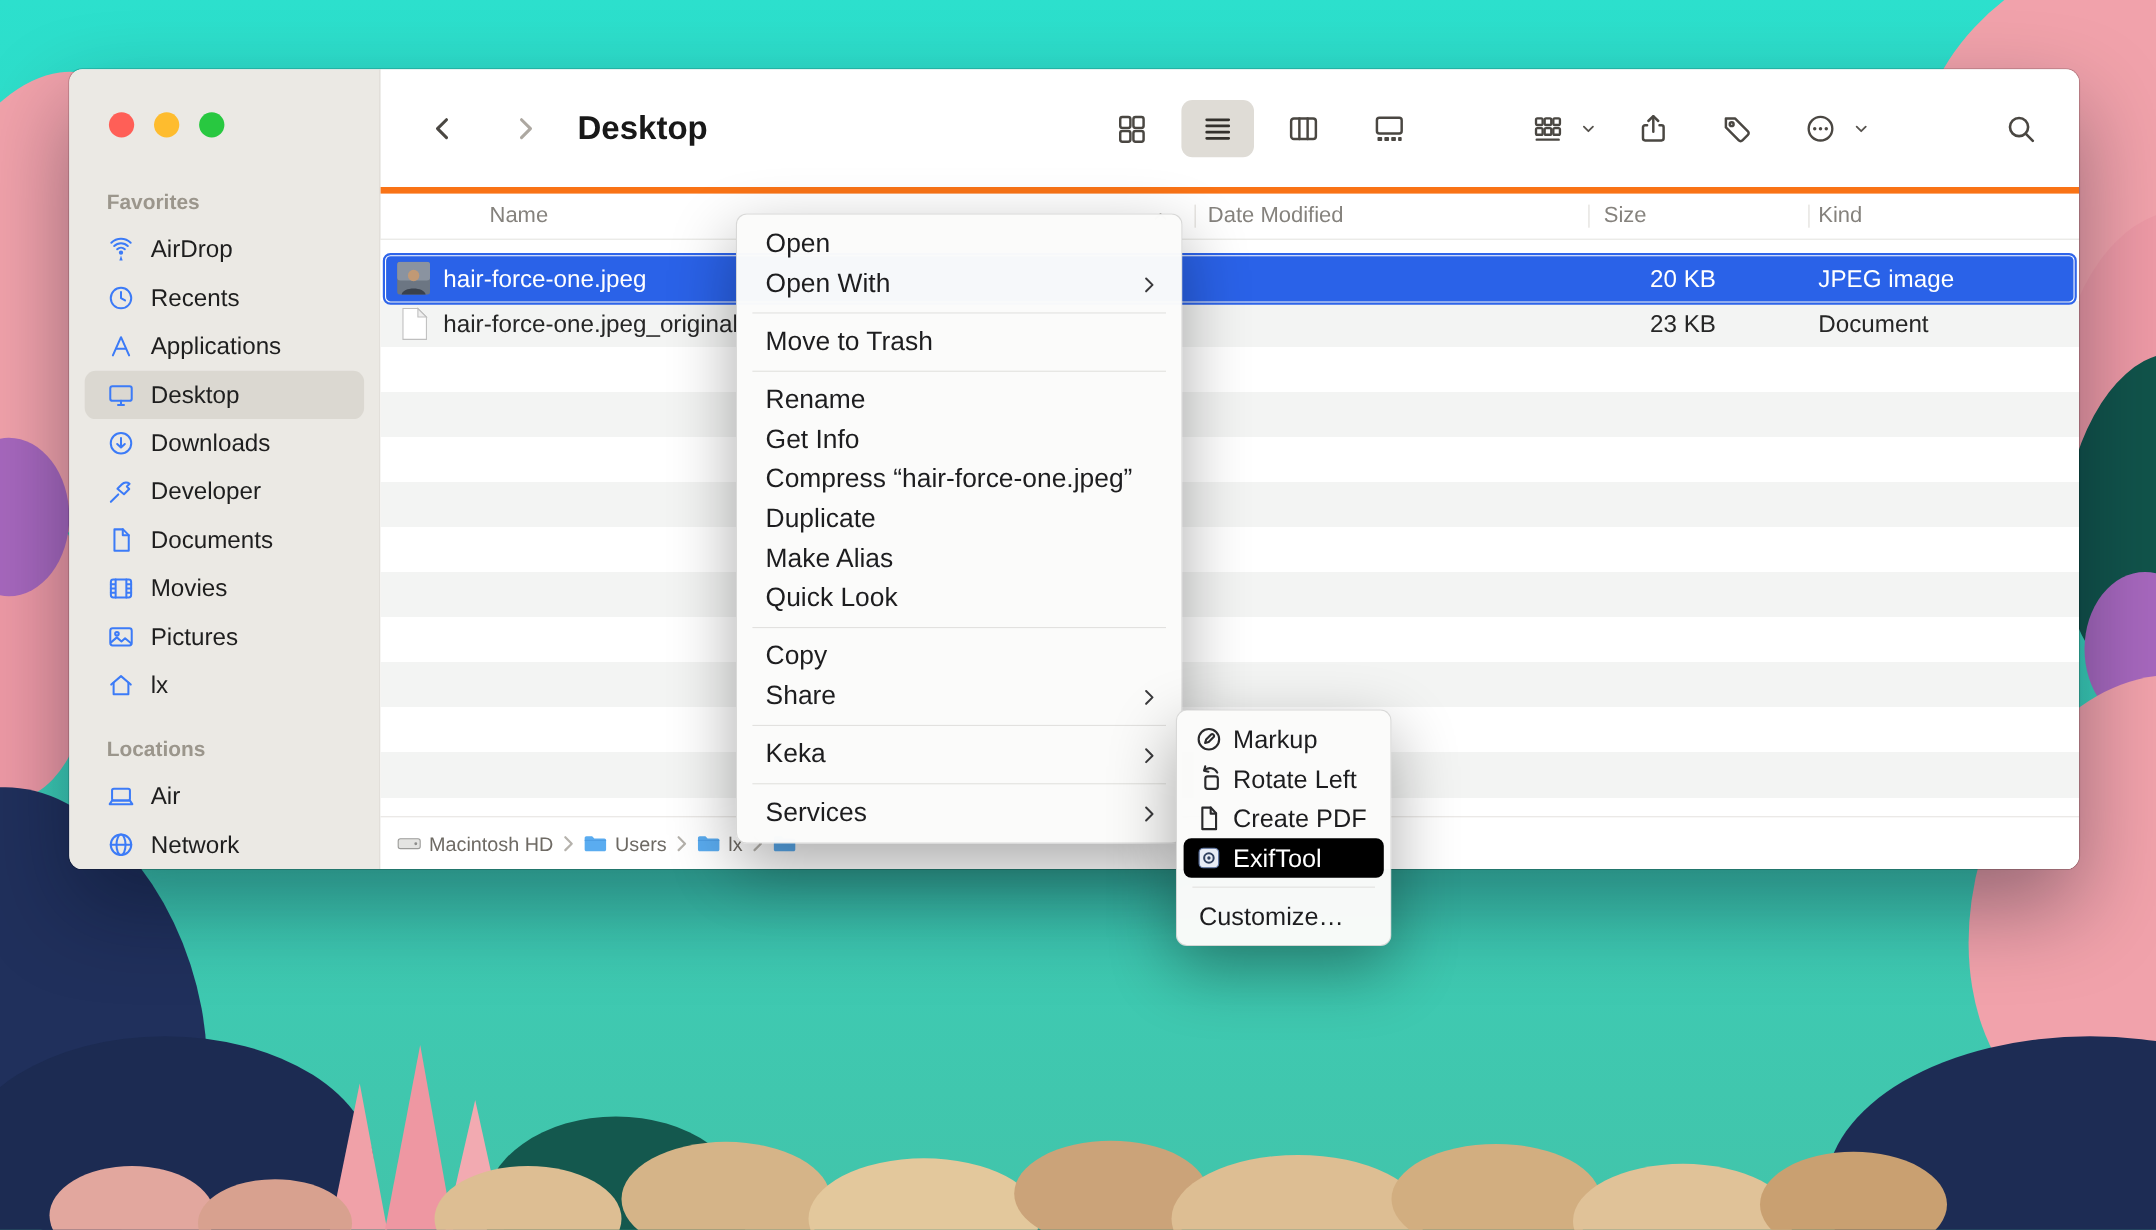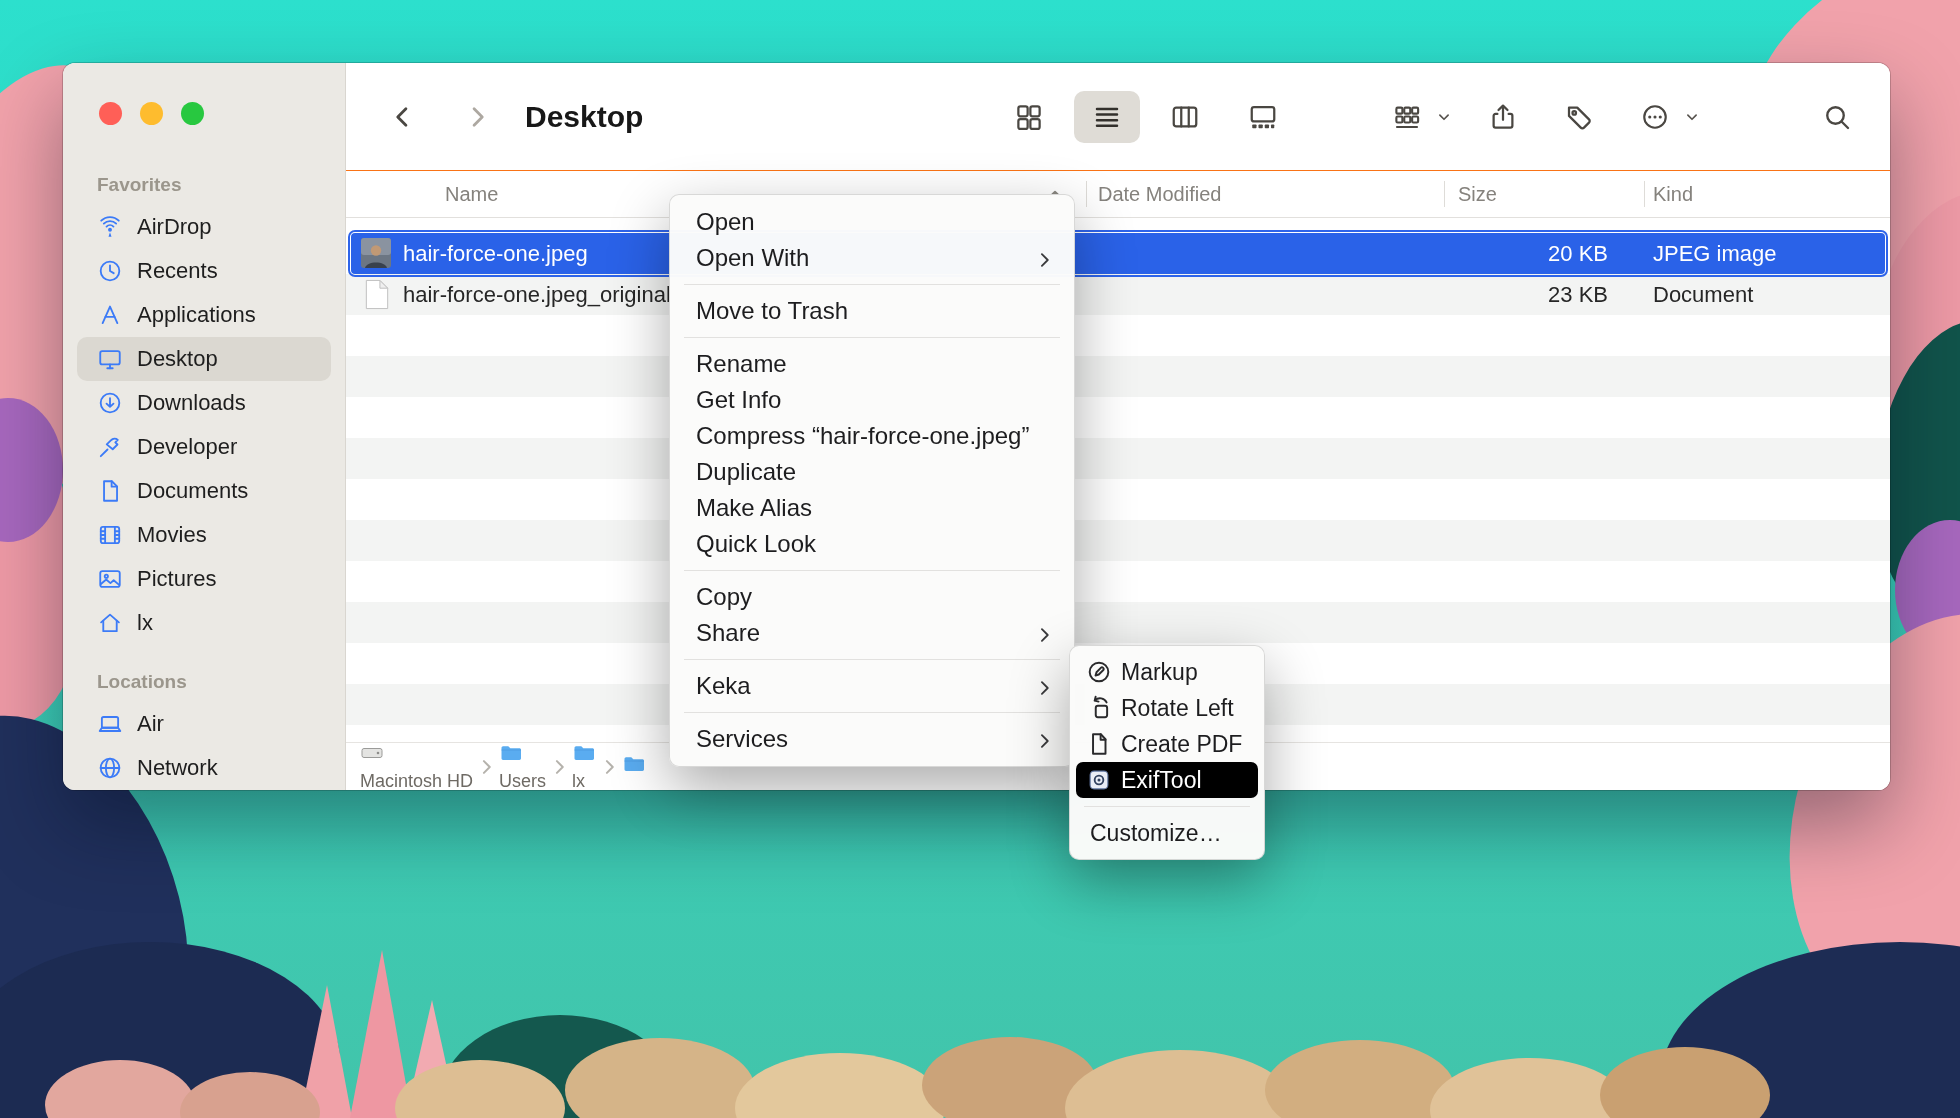--- a/index.html
+++ b/index.html
@@ -44,48 +44,48 @@
   .vbtn.sel { background:#DFDCD6; color:#33302C; }
   .tb-right { position:absolute; left:1036px; top:50%; transform:translateY(-50%);
     display:flex; align-items:center; }
   .tbtn { width:50px; height:48px; display:flex; align-items:center; justify-content:center; color:#4A4742; }
   .chv { width:24px; height:48px; display:flex; align-items:center; justify-content:center; color:#57534E; }
   .gap22{ width:22px; } .gap26{ width:26px; }
   .tb-search { position:absolute; right:28px; top:50%; transform:translateY(-50%);
     width:50px; height:48px; display:flex; align-items:center; justify-content:center; color:#4A4742; }
 
   
-  .colheaders { position:relative; height:48px; border-top:1px solid #f97316; border-bottom:1px solid #E2E0DD;
+  .colheaders { position:relative; height:48px; border-top:6px solid #f97316; border-bottom:1px solid #E2E0DD;
     font-size:20px; color:#85827D; }
   .ch { position:absolute; top:0; height:100%; display:flex; align-items:center; }
   .ch-name{ left:99px; } .ch-date{ left:752px; } .ch-size{ left:1112px; } .ch-kind{ left:1307px; }
   .sortcaret { position:absolute; left:700px; top:50%; transform:translateY(-50%); width:18px; height:18px; color:#8A8781; }
   .csep { position:absolute; top:10px; bottom:10px; width:1px; background:#DEDCD8; }
   .csep1{ left:740px; } .csep2{ left:1098px; } .csep3{ left:1298px; }
 
   
   .rowsarea { position:absolute; left:0; right:0; top:155px; bottom:48px; overflow:hidden; background:#fff; }
   .zebra { position:absolute; left:0; right:0; top:15px; bottom:0;
     background:repeating-linear-gradient(to bottom, #FFFFFF 0 41px, #F3F4F3 41px 82px); }
   .filerow { position:absolute; left:5px; right:5px; height:41px; font-size:22px; color:#262626; }
   .filerow.r0 { top:15px; } .filerow.r1 { top:56px; }
   .filerow.sel { background:#2A62E8; color:#FFFFFF; border-radius:4px;
     outline:2px solid #2E64EA; outline-offset:1.5px; }
   .fic { position:absolute; left:10px; top:5px; width:30px; height:30px; }
   .fic2 { position:absolute; left:13px; top:5px; width:26px; height:31px; }
   .fname { position:absolute; left:52px; top:0; height:41px; line-height:41px; white-space:nowrap; }
   .fdate { position:absolute; left:746px; top:0; height:41px; line-height:41px; }
-  .fsize { position:absolute; left:1080px; width:177px; top:0; height:41px; line-height:41px; text-align:right; }
+  .fsize { position:absolute; left:1032px; width:177px; top:0; height:41px; line-height:41px; text-align:right; }
   .fkind { position:absolute; left:1302px; top:0; height:41px; line-height:41px; }
 
   
   .pathbar { position:absolute; left:0; right:0; bottom:0; height:48px; background:#fff;
     border-top:1px solid #E6E4E1; display:flex; align-items:center; padding-left:14px;
     font-size:18px; color:#6E6A64; white-space:nowrap; overflow:hidden; }
-  .pbi { display:flex; align-items:flex-start; gap:6px;flex-direction:column; }
+  .pbi { display:flex; align-items:flex-end; gap:6px; }
   .pbi svg { width:24px; height:24px; }
   .pbchev { width:20px; height:20px; color:#B5B2AC; margin:0 3px; }
 
   
   .menu { position:absolute; left:669px; top:194px; width:406px; z-index:50;
     background:rgba(251,251,250,.98); border:1px solid rgba(0,0,0,.14); border-radius:10px;
     box-shadow:0 22px 60px rgba(0,0,0,.33); padding:9px 0; }
   .mi { height:36px; margin:0 6px; padding:0 14px 0 20px; border-radius:7px;
     display:flex; align-items:center; font-size:24px; color:#1D1D1F; }
   .mi .sp { flex:1; }

